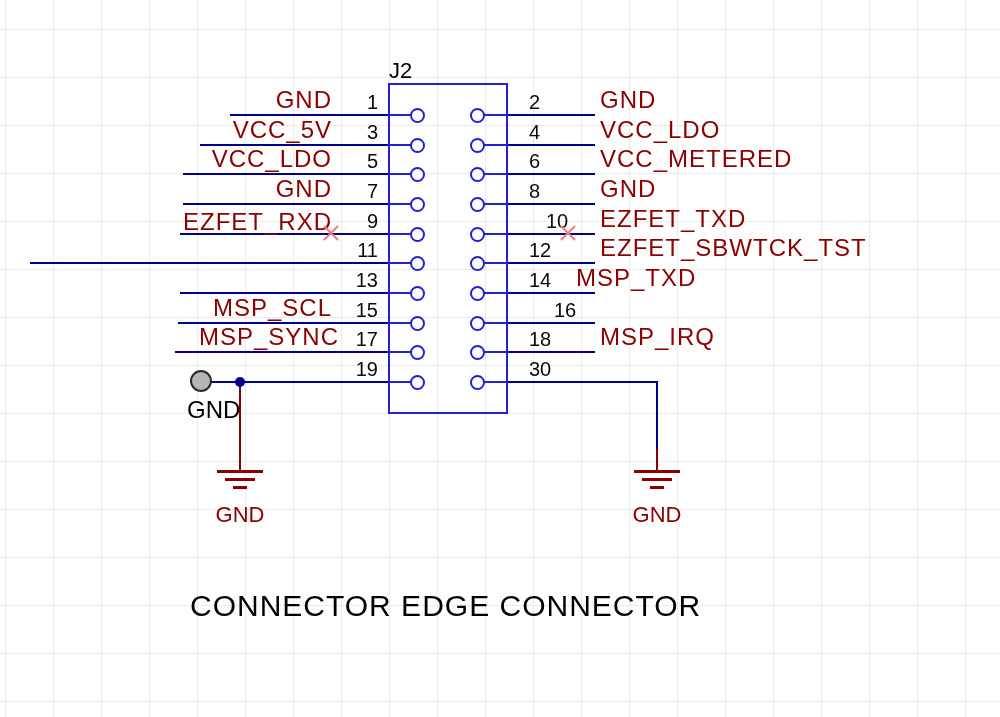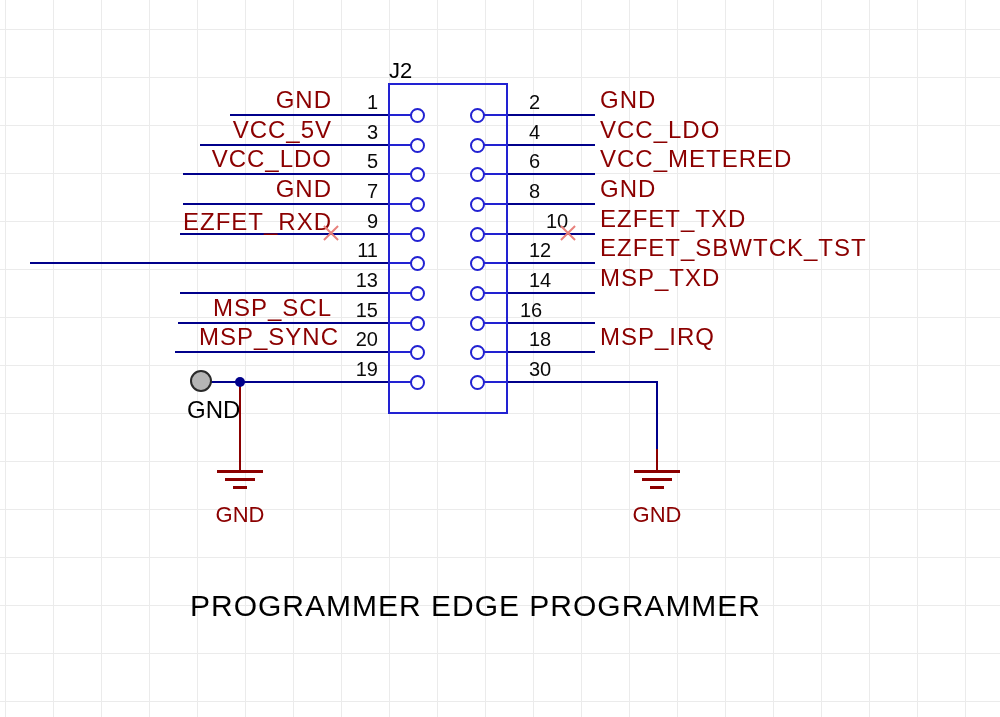--- a/index.html
+++ b/index.html
@@ -34,21 +34,21 @@
   .noerc::before{transform:rotate(45deg);}
   .noerc::after{transform:rotate(-45deg);}
 </style>
 </head>
 <body>
 
 <div id="canvas">
 
   <div class="body-rect"></div>
   <div class="designator">J2</div>
-  <div class="caption">PROGRAMMER EDGE PROGRAMMER</div>
+  <div class="caption">CONNECTOR EDGE CONNECTOR</div>
 
   <div class="wire" style="left:230px;top:114px;width:158px"></div>
   <div class="netlabel" style="right:668px;top:88px">GND</div>
   <div class="pinnum" style="right:622px;top:92px">1</div>
   <div class="pinline" style="left:388px;top:114px;width:24px"></div>
   <div class="pad" style="left:410px;top:108px"></div>
   <div class="pad" style="left:470px;top:108px"></div>
   <div class="pinline" style="left:484px;top:114px;width:24px"></div>
   <div class="pinnum" style="left:529px;top:92px">2</div>
   <div class="wire" style="left:508px;top:114px;width:87px"></div>
@@ -111,35 +111,35 @@
   <div class="netlabel" style="left:600px;top:236px">EZFET_SBWTCK_TST</div>
 
   <div class="wire" style="left:180px;top:292px;width:208px"></div>
   <div class="pinnum" style="right:622px;top:270px">13</div>
   <div class="pinline" style="left:388px;top:292px;width:24px"></div>
   <div class="pad" style="left:410px;top:286px"></div>
   <div class="pad" style="left:470px;top:286px"></div>
   <div class="pinline" style="left:484px;top:292px;width:24px"></div>
   <div class="pinnum" style="left:529px;top:270px">14</div>
   <div class="wire" style="left:508px;top:292px;width:87px"></div>
-  <div class="netlabel" style="left:600px;top:266px">MSP_TXD</div>
+  <div class="netlabel" style="left:576px;top:266px">MSP_TXD</div>
 
   <div class="wire" style="left:178px;top:322px;width:210px"></div>
   <div class="netlabel" style="right:668px;top:296px">MSP_SCL</div>
   <div class="pinnum" style="right:622px;top:300px">15</div>
   <div class="pinline" style="left:388px;top:322px;width:24px"></div>
   <div class="pad" style="left:410px;top:316px"></div>
   <div class="pad" style="left:470px;top:316px"></div>
   <div class="pinline" style="left:484px;top:322px;width:24px"></div>
-  <div class="pinnum" style="left:520px;top:300px">16</div>
+  <div class="pinnum" style="left:554px;top:300px">16</div>
   <div class="wire" style="left:508px;top:322px;width:87px"></div>
 
   <div class="wire" style="left:175px;top:351px;width:213px"></div>
   <div class="netlabel" style="right:661px;top:325px">MSP_SYNC</div>
-  <div class="pinnum" style="right:622px;top:329px">20</div>
+  <div class="pinnum" style="right:622px;top:329px">17</div>
   <div class="pinline" style="left:388px;top:351px;width:24px"></div>
   <div class="pad" style="left:410px;top:345px"></div>
   <div class="pad" style="left:470px;top:345px"></div>
   <div class="pinline" style="left:484px;top:351px;width:24px"></div>
   <div class="pinnum" style="left:529px;top:329px">18</div>
   <div class="wire" style="left:508px;top:351px;width:87px"></div>
   <div class="netlabel" style="left:600px;top:325px">MSP_IRQ</div>
 
   <div class="wire" style="left:211px;top:381px;width:177px"></div>
   <div class="pinnum" style="right:622px;top:359px">19</div>

